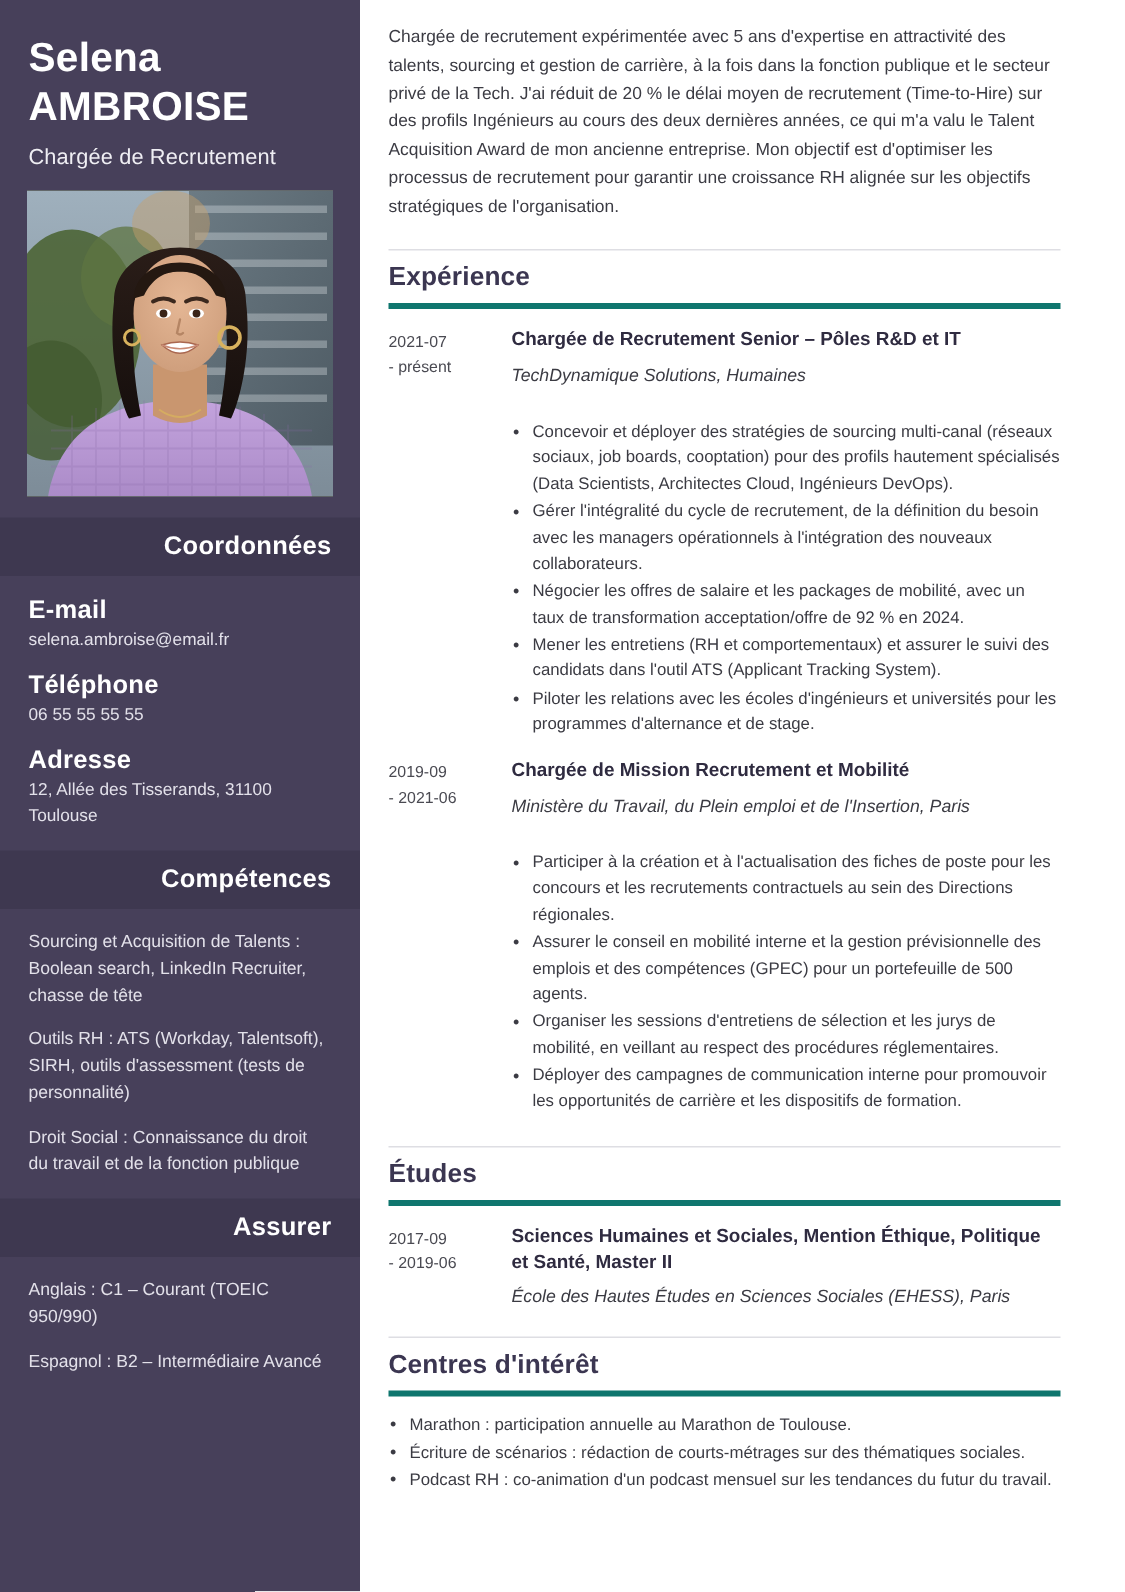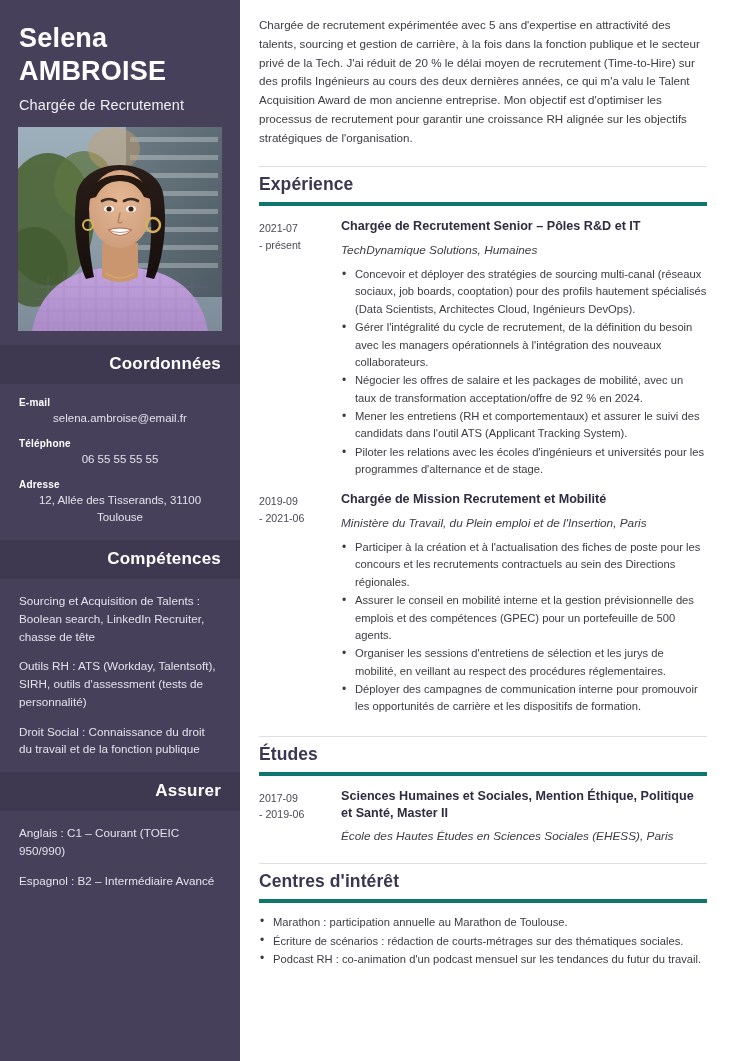--- a/index.html
+++ b/index.html
@@ -45,25 +45,25 @@
     margin-top: 14px;
     text-align: right;
   }
   .sec-band h2 {
     font-size: 17px; font-weight: bold; color: #ffffff; letter-spacing: .2px;
   }
   .side-body { padding: 13px 19px 0 19px; }
 
   .contact-item { margin-bottom: 11px; }
   .contact-label {
-    font-size: 10px; font-weight: bold; color: #ffffff; letter-spacing:.2px;
+    font-size: 17px; font-weight: bold; color: #ffffff; letter-spacing:.2px;
     margin-bottom: 2px;
   }
   .contact-value {
-    font-size: 11.5px; color: #e3e1ea; line-height: 1.48; text-align: center;
+    font-size: 11.5px; color: #e3e1ea; line-height: 1.48;
   }
 
   .skill-item {
     font-size: 11.7px; color: #e3e1ea; line-height: 1.52; margin-bottom: 12px;
   }
   .lang-item {
     font-size: 11.7px; color: #e3e1ea; line-height: 1.52; margin-bottom: 12px;
   }
 
   
@@ -93,21 +93,21 @@
     font-size: 10.6px; color: #4a4a52; line-height: 1.55; padding-top: 2px;
   }
   .entry-body { flex: 1 1 auto; }
   .entry-title {
     font-size: 12.6px; font-weight: bold; color: #2f2b40; line-height: 1.36;
   }
   .entry-org {
     font-size: 11.8px; font-style: italic; color: #3b3b43;
     margin-top: 6px; line-height: 1.4;
   }
-  ul.bullets { list-style: none; margin-top: 8px; }
+  ul.bullets { list-style: none; margin-top: 22px; }
   ul.bullets li {
     position: relative; padding-left: 14px;
     font-size: 11.2px; line-height: 1.55; color: #3b3b43; margin-bottom: 1px;
   }
   ul.bullets li:before {
     content: "•"; position: absolute; left: 1px; top: -1px;
     color: #3b3b43; font-size: 12px;
   }
   .interests { margin-top: 10px; }
   .interests ul { list-style: none; }

